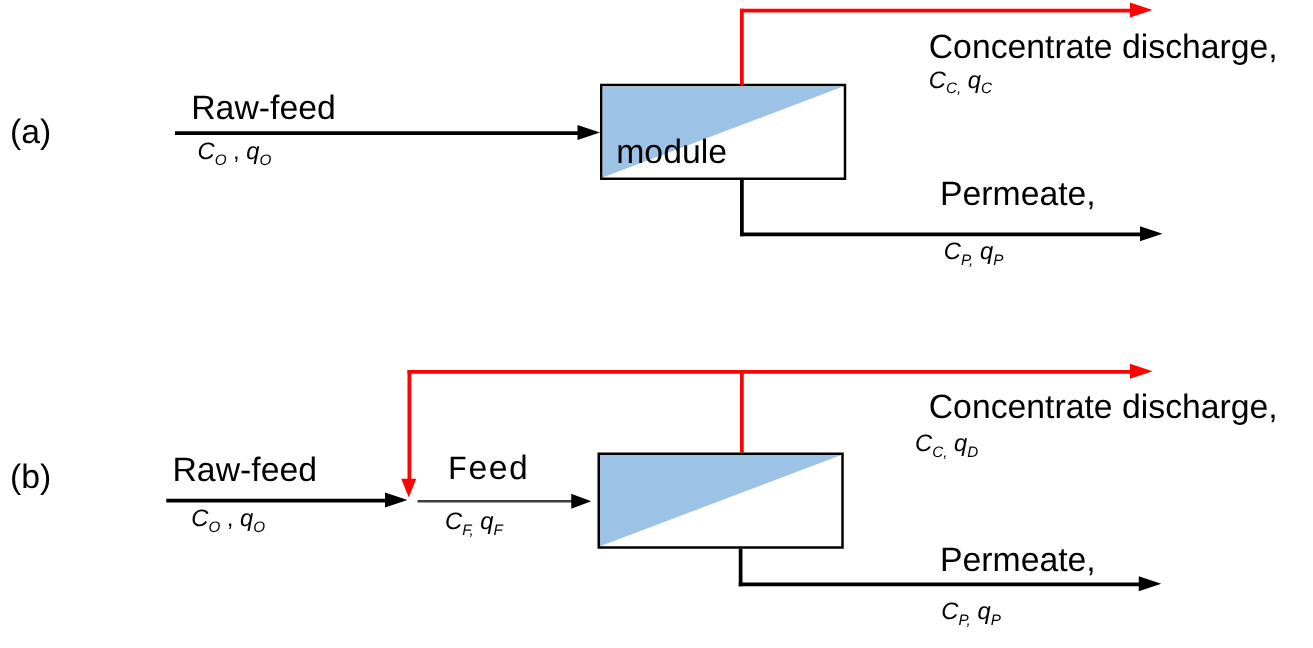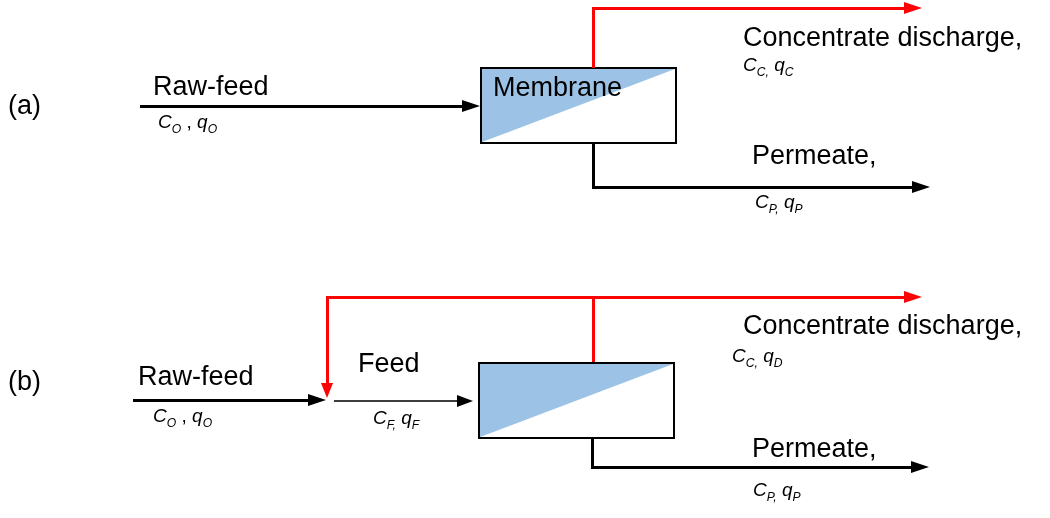--- a/index.html
+++ b/index.html
@@ -30,21 +30,21 @@
 
   <div class="paren" style="left:8px;top:90px;">(a)</div>
 
   <div class="lbl" style="left:153px;top:72px;">Raw-feed</div>
   <div class="hline black" style="left:140px;top:105px;width:326px;height:3px;"></div>
   <div class="ah-right" style="left:462px;top:100px;"></div>
   <div class="math" style="left:158px;top:111px;"><span>C</span><sub>O</sub><span style="font-style:normal"> , </span><span>q</span><sub>O</sub></div>
 
   <div class="modbox" style="left:480px;top:67px;width:197px;height:77px;">
     <div class="tri"></div>
-    <div class="modtext"><span>Membrane</span><br></div>
+    <div class="modtext"><br><span>module</span></div>
   </div>
 
   <div class="vline red" style="left:592px;top:7px;width:3px;height:61px;"></div>
   <div class="hline red" style="left:592px;top:7px;width:314px;height:3px;"></div>
   <div class="ah-right redhead" style="left:904px;top:2px;"></div>
   <div class="lbl" style="left:743px;top:23px;">Concentrate discharge,</div>
   <div class="math" style="left:743px;top:54px;"><span>C</span><sub>C,</sub><span style="font-style:normal"> </span><span>q</span><sub>C</sub></div>
 
   <div class="vline black" style="left:592px;top:144px;width:3px;height:45px;"></div>
   <div class="hline black" style="left:592px;top:186px;width:322px;height:3px;"></div>
@@ -59,24 +59,24 @@
   <div class="ah-right redhead" style="left:904px;top:291px;"></div>
   <div class="vline red" style="left:326px;top:296px;width:3px;height:89px;"></div>
   <div class="ah-down" style="left:321px;top:383px;"></div>
   <div class="vline red" style="left:592px;top:296px;width:3px;height:67px;"></div>
 
   <div class="lbl" style="left:138px;top:362px;">Raw-feed</div>
   <div class="hline black" style="left:133px;top:399px;width:178px;height:3px;"></div>
   <div class="ah-right" style="left:308px;top:394px;"></div>
   <div class="math" style="left:153px;top:405px;"><span>C</span><sub>O</sub><span style="font-style:normal"> , </span><span>q</span><sub>O</sub></div>
 
-  <div class="lbl" style="left:358px;top:349px;">Feed</div>
+  <div class="lbl" style="left:358px;top:363px;font-family:Liberation Mono, monospace;">Feed</div>
   <div class="hline" style="left:334px;top:400px;width:126px;height:2px;background:#3d3d3d;"></div>
   <div class="ah-right" style="left:457px;top:394.5px;border-left-width:16px;"></div>
-  <div class="math" style="left:373px;top:407px;"><span>C</span><sub>F,</sub><span style="font-style:normal"> </span><span>q</span><sub>F</sub></div>
+  <div class="math" style="left:356px;top:407px;"><span>C</span><sub>F,</sub><span style="font-style:normal"> </span><span>q</span><sub>F</sub></div>
 
   <div class="modbox" style="left:478px;top:362px;width:197px;height:77px;">
     <div class="tri"></div>
   </div>
 
   <div class="lbl" style="left:743px;top:311px;">Concentrate discharge,</div>
   <div class="math" style="left:732px;top:345px;"><span>C</span><sub>C,</sub><span style="font-style:normal"> </span><span>q</span><sub>D</sub></div>
 
   <div class="vline black" style="left:591px;top:439px;width:3px;height:30px;"></div>
   <div class="hline black" style="left:591px;top:466px;width:322px;height:3px;"></div>

